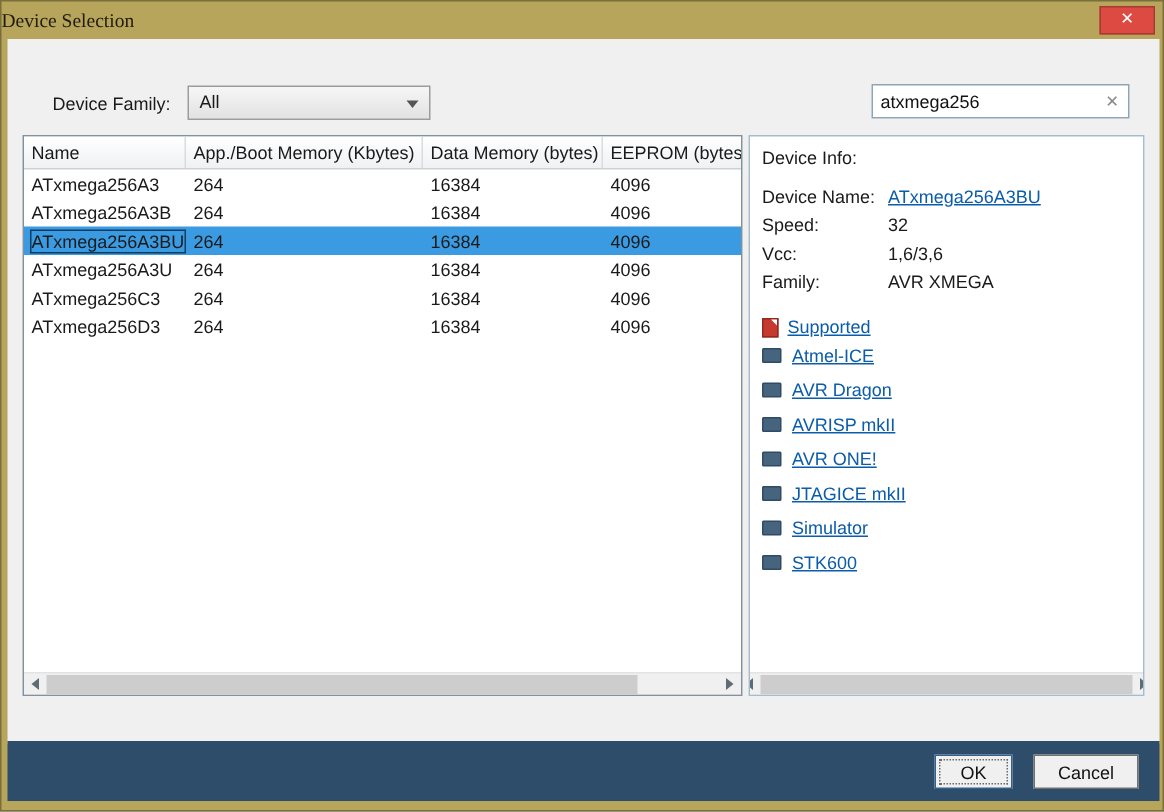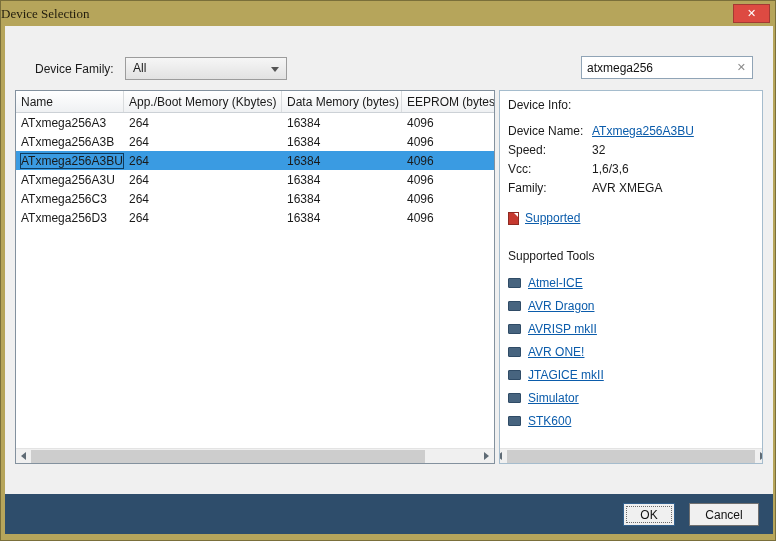--- a/index.html
+++ b/index.html
@@ -185,21 +185,20 @@
       </div>
       <div class="fieldrow">
         <span class="flabel">Family:</span><span>AVR XMEGA</span>
       </div>
 
       <div class="ds-row">
         <span class="pdf-icon"></span>
         <a class="link">Supported</a>
       </div>
 
-      <div class="tools-title">Supported Tools</div>
 
       <div class="tool-row">
         <span class="tool-icon"></span>
         <a class="link">Atmel-ICE</a>
       </div>
       <div class="tool-row">
         <span class="tool-icon"></span>
         <a class="link">AVR Dragon</a>
       </div>
       <div class="tool-row">

